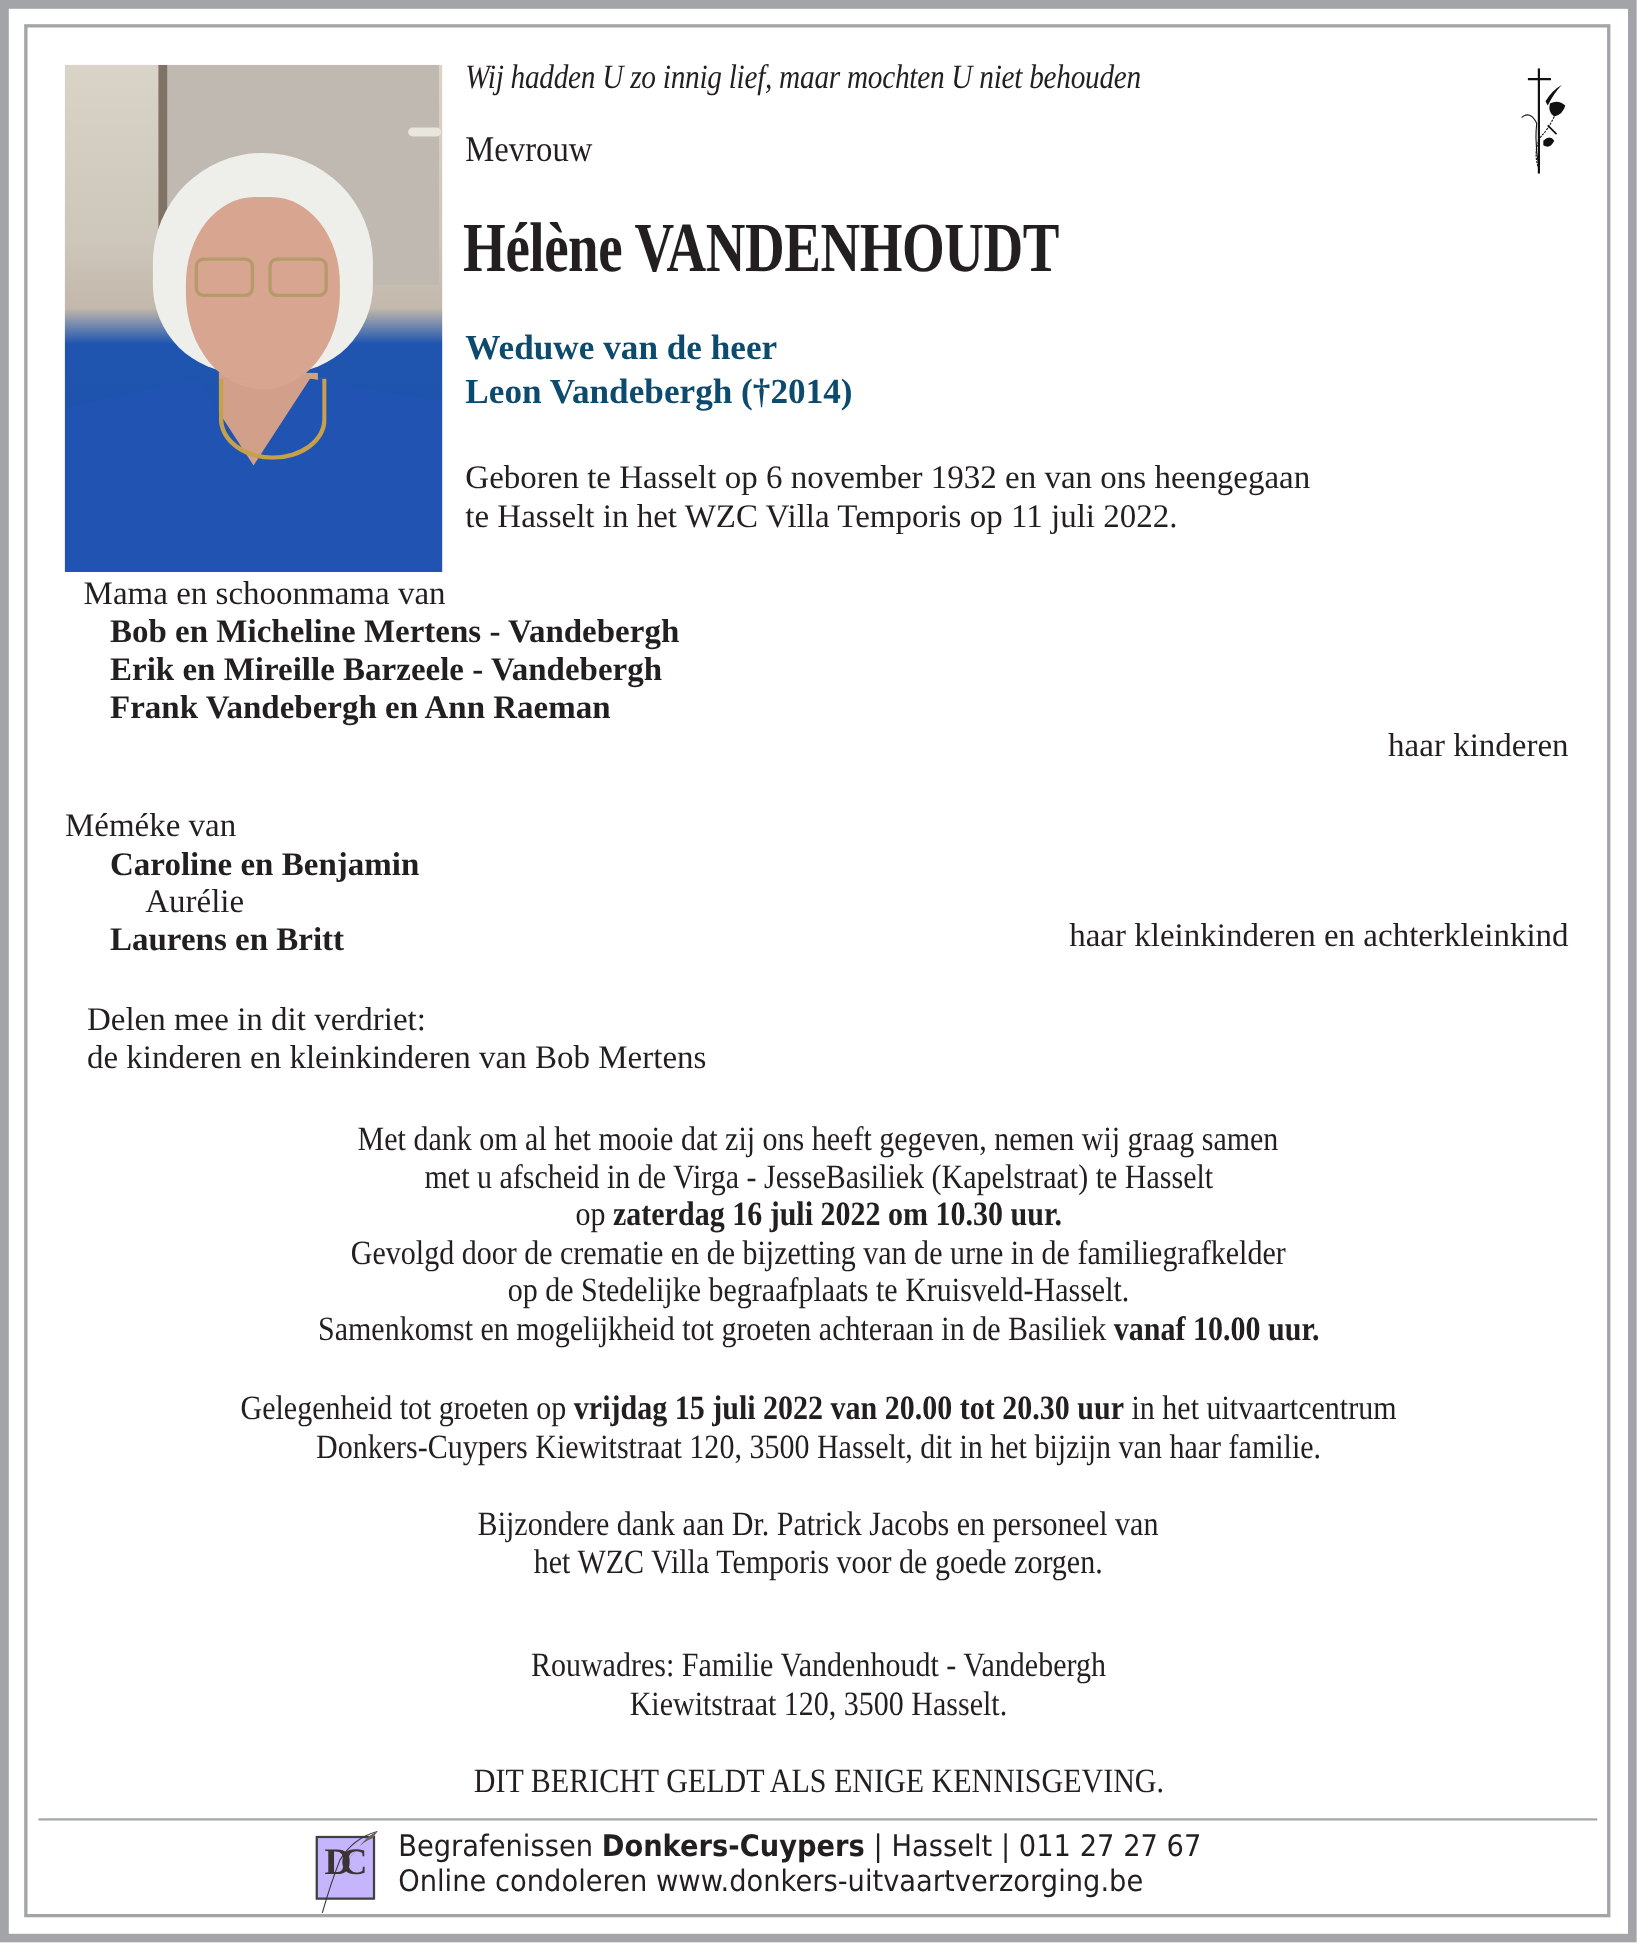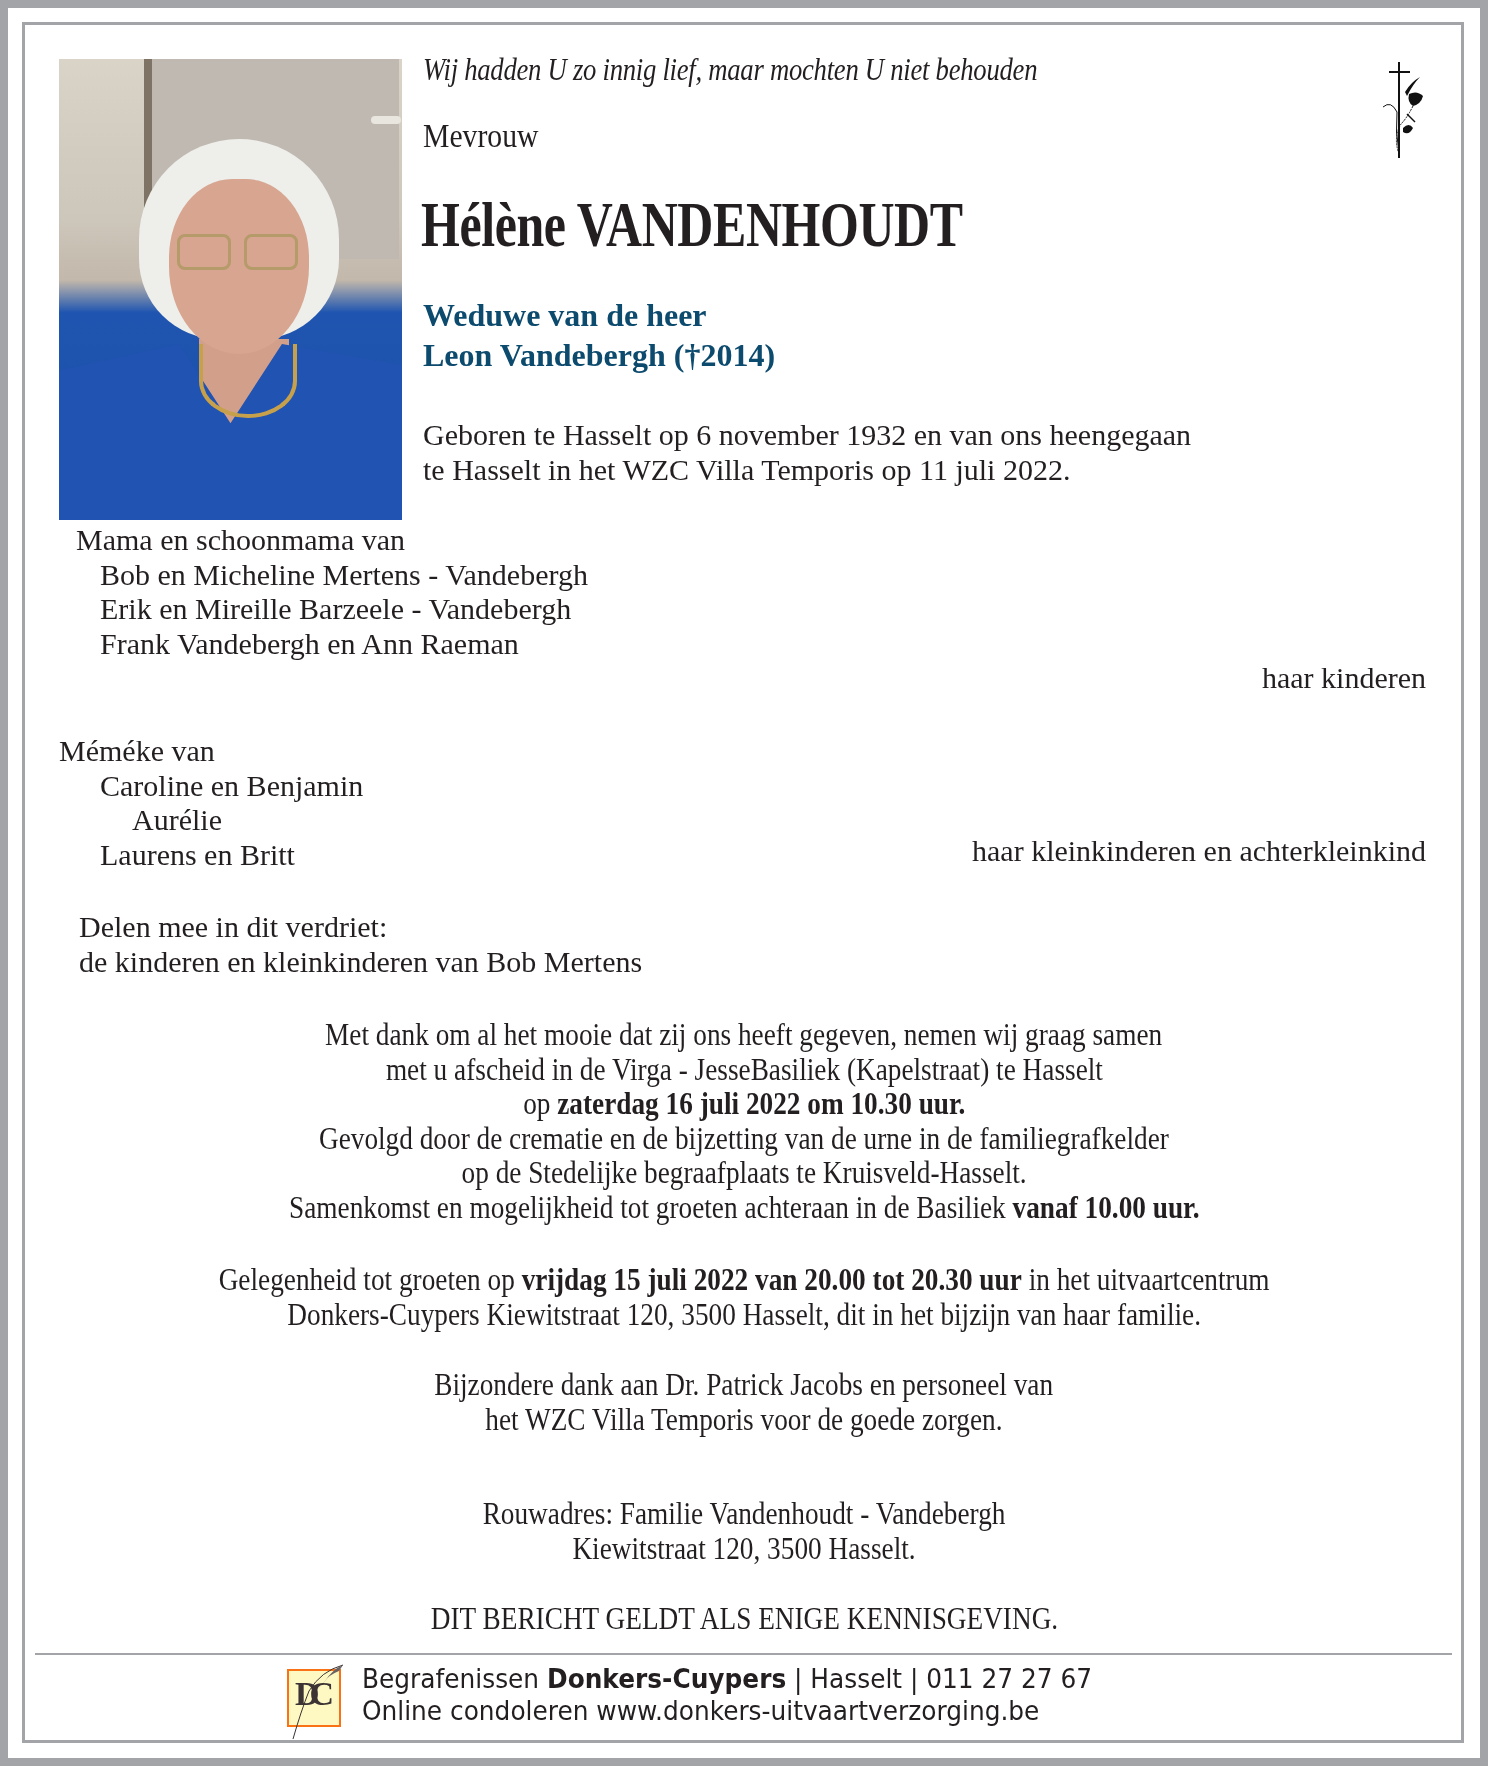--- a/index.html
+++ b/index.html
@@ -24,29 +24,29 @@
                     clip-path:polygon(0 15%,35% 0,50% 45%,65% 0,100% 12%,100% 100%,0 100%); }
   .photo .chain { position:absolute; left:140px; top:285px; width:90px; height:70px; border:4px solid #c7a04b; border-top:none; border-radius:0 0 50% 50%; }
 
   .motto { left:423px; top:52px; font-style:italic; font-size:31px; letter-spacing:-0.3px; transform-origin:left top; transform:scaleX(0.86); }
   .mevrouw { left:423px; top:118px; font-size:33px; transform-origin:left top; transform:scaleX(0.9); }
   .name { left:421px; top:188px; font-size:64px; font-weight:bold; transform-origin:left top; transform:scaleX(0.78); letter-spacing:-0.5px; }
   .widow { left:423px; top:295px; font-size:32px; font-weight:bold; line-height:40px; color:#0c4a6e; }
   .widow div { font-weight:600; }
   .born { left:423px; top:418px; font-size:30px; line-height:34.5px; }
   .body-left { left:59px; font-size:30px; line-height:34.5px; }
-  .indent1 { padding-left:17px; } .indent2 { padding-left:41px; } .indent3 { padding-left:73px; }
+  .indent1 { padding-left:17px; } .indent2 { padding-left:41px;font-weight:bold; } .indent3 { padding-left:73px; }
   .rightlbl { right:62px; font-size:30px; text-align:left; }
   .center { left:40px; width:1408px; text-align:center; font-size:31px; line-height:34.5px; }
   .center .ln { display:block; white-space:nowrap; }
   .cond { display:inline-block; transform:scaleX(0.88); }
   b { font-weight:bold; }
 
   .divider { position:absolute; left:35px; top:1653px; width:1417px; height:2px; background:#a2a4a7; }
-  .logo { position:absolute; left:287px; top:1669px; width:54px; height:58px; border:2px solid #f97316; box-sizing:border-box; background:#fef9c3; }
+  .logo { position:absolute; left:287px; top:1669px; width:54px; height:58px; border:2px solid #404040; box-sizing:border-box; background:#c4b5fd; }
   .logo .mono { position:absolute; left:6px; top:4px; font-family:"Liberation Serif", serif; font-size:34px; color:#3b3334; font-weight:bold; letter-spacing:-10px; }
   .logo .quill { position:absolute; left:-8px; top:-10px; width:70px; height:80px; }
   .footer { position:absolute; left:362px; font-family:"DejaVu Sans", "Liberation Sans", sans-serif; font-size:27px; color:#231f20; white-space:nowrap; transform-origin:left top; transform:scaleX(0.92); }
   .footer b { font-weight:bold; }
   .cross { position:absolute; left:1383px; top:62px; width:44px; height:96px; }
 </style>
 </head>
 <body>
 
 <div class="outer"></div>

